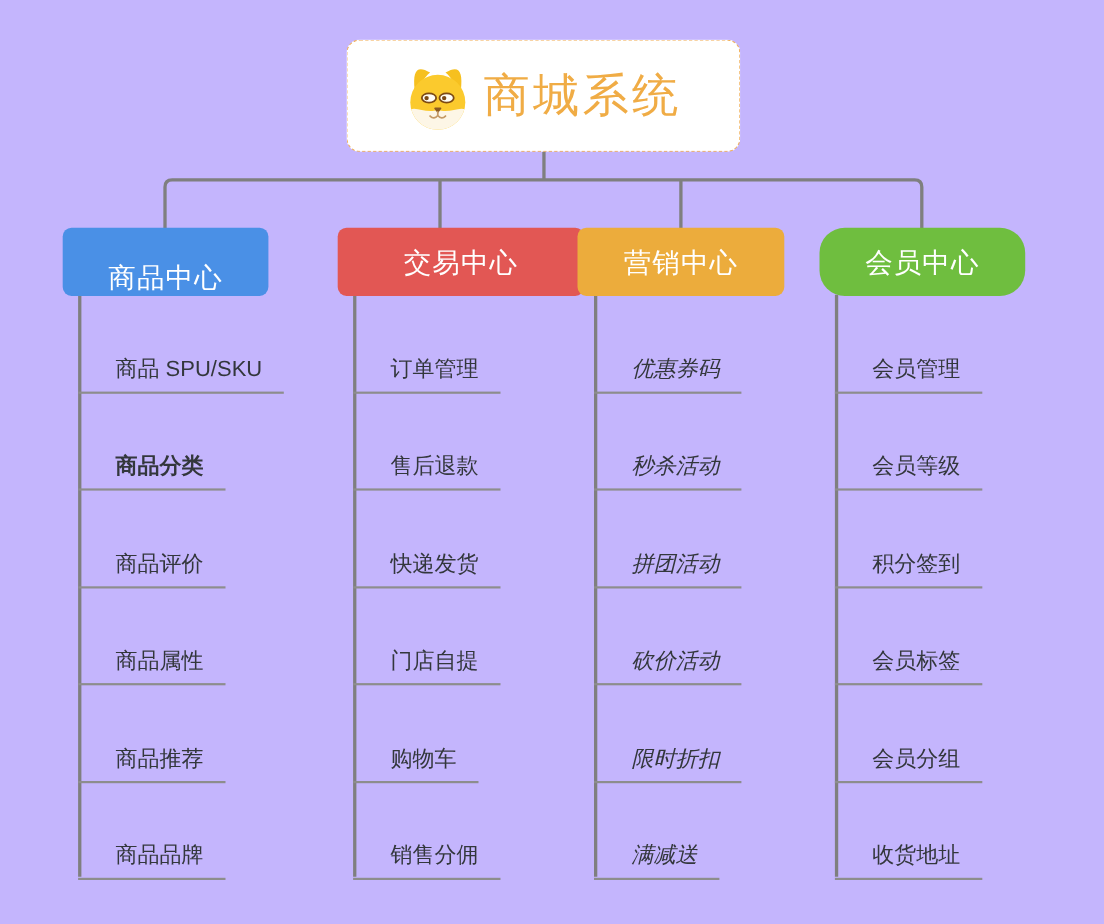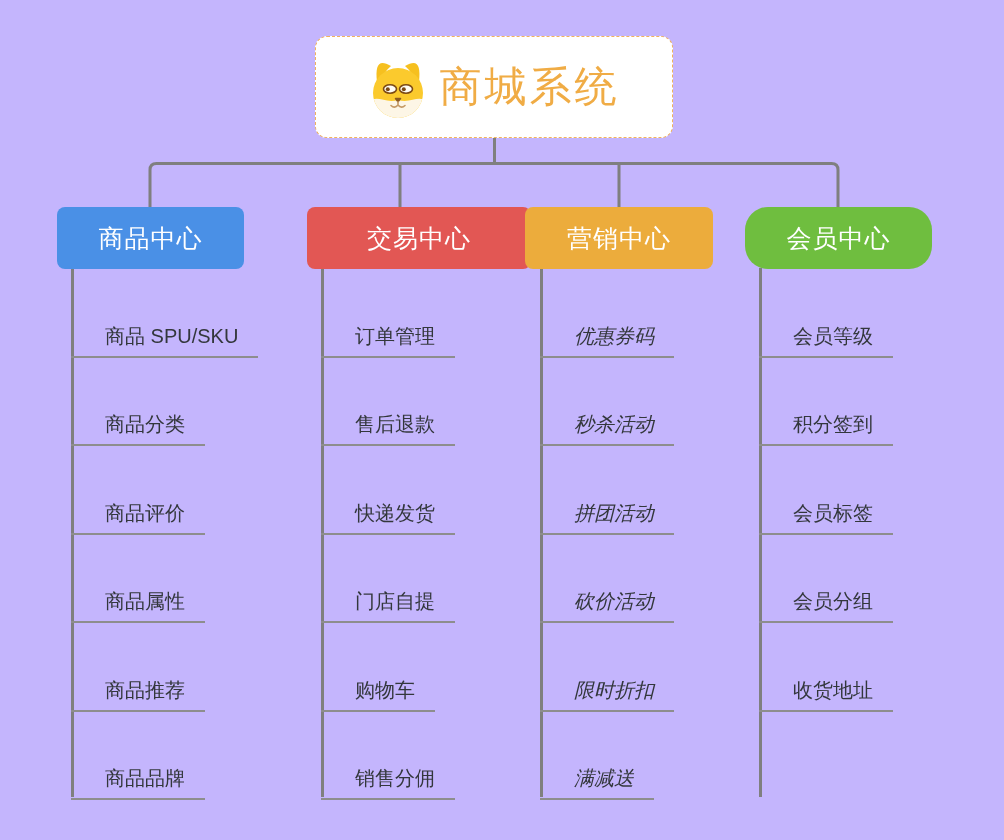--- a/index.html
+++ b/index.html
@@ -103,36 +103,36 @@
       <ellipse cx="21" cy="33" rx="6.5" ry="4.2" fill="#FFFDF5" stroke="#7C4A14" stroke-width="1.6"></ellipse>
       <circle cx="18.8" cy="33.2" r="2" fill="#7C4A14"></circle>
       <ellipse cx="37" cy="33" rx="6.5" ry="4.2" fill="#FFFDF5" stroke="#7C4A14" stroke-width="1.6"></ellipse>
       <circle cx="34.8" cy="33.2" r="2" fill="#7C4A14"></circle>
       <path d="M26.5,42.5 L31.5,42.5 L29,45.8 Z" fill="#8A5B22" stroke="#8A5B22" stroke-width="1.5" stroke-linejoin="round"></path>
       <path d="M29,45.8 L29,49 M22,49.5 Q25.5,53 29,49 Q32.5,53 36,49.5" stroke="#C59A66" stroke-width="1.6" fill="none" stroke-linecap="round"></path>
     </svg>
     <span class="root-title" style="color: rgb(240, 172, 69);">商城系统</span>
   </div>
 
-  <div class="branch" id="branch-0" style="background-color: rgb(74, 144, 230);">
+  <div class="branch" id="branch-0" style="background-color: rgb(74, 144, 230); align-items: flex-end;">
     <span>商品中心</span>
   </div>
   <div class="branch" id="branch-1" style="background-color: rgb(226, 87, 84);">
     <span>交易中心</span>
   </div>
   <div class="branch" id="branch-2" style="background-color: rgb(236, 172, 60);">
     <span>营销中心</span>
   </div>
   <div class="branch" id="branch-3" style="background-color: rgb(111, 190, 63);">
     <span>会员中心</span>
   </div>
 
   <div class="col" id="col-0">
     <div class="subtopic" style="border-bottom-color: rgb(141, 141, 141);">商品 SPU/SKU</div>
-    <div class="subtopic" style="border-bottom-color: rgb(141, 141, 141);">商品分类</div>
+    <div class="subtopic" style="border-bottom-color: rgb(141, 141, 141); font-weight: bold;">商品分类</div>
     <div class="subtopic" style="border-bottom-color: rgb(141, 141, 141);">商品评价</div>
     <div class="subtopic" style="border-bottom-color: rgb(141, 141, 141);">商品属性</div>
     <div class="subtopic" style="border-bottom-color: rgb(141, 141, 141);">商品推荐</div>
     <div class="subtopic" style="border-bottom-color: rgb(141, 141, 141);">商品品牌</div>
   </div>
 
   <div class="col" id="col-1">
     <div class="subtopic" style="border-bottom-color: rgb(141, 141, 141);">订单管理</div>
     <div class="subtopic" style="border-bottom-color: rgb(141, 141, 141);">售后退款</div>
     <div class="subtopic" style="border-bottom-color: rgb(141, 141, 141);">快递发货</div>
@@ -144,20 +144,21 @@
   <div class="col" id="col-2">
     <div class="subtopic" style="border-bottom-color: rgb(141, 141, 141);">优惠券码</div>
     <div class="subtopic" style="border-bottom-color: rgb(141, 141, 141);">秒杀活动</div>
     <div class="subtopic" style="border-bottom-color: rgb(141, 141, 141);">拼团活动</div>
     <div class="subtopic" style="border-bottom-color: rgb(141, 141, 141);">砍价活动</div>
     <div class="subtopic" style="border-bottom-color: rgb(141, 141, 141);">限时折扣</div>
     <div class="subtopic" style="border-bottom-color: rgb(141, 141, 141);">满减送</div>
   </div>
 
   <div class="col" id="col-3">
+    <div class="subtopic" style="border-bottom-color: rgb(141, 141, 141);">会员管理</div>
     <div class="subtopic" style="border-bottom-color: rgb(141, 141, 141);">会员等级</div>
     <div class="subtopic" style="border-bottom-color: rgb(141, 141, 141);">积分签到</div>
     <div class="subtopic" style="border-bottom-color: rgb(141, 141, 141);">会员标签</div>
     <div class="subtopic" style="border-bottom-color: rgb(141, 141, 141);">会员分组</div>
     <div class="subtopic" style="border-bottom-color: rgb(141, 141, 141);">收货地址</div>
   </div>
 
 </div>
 
 </body></html>

